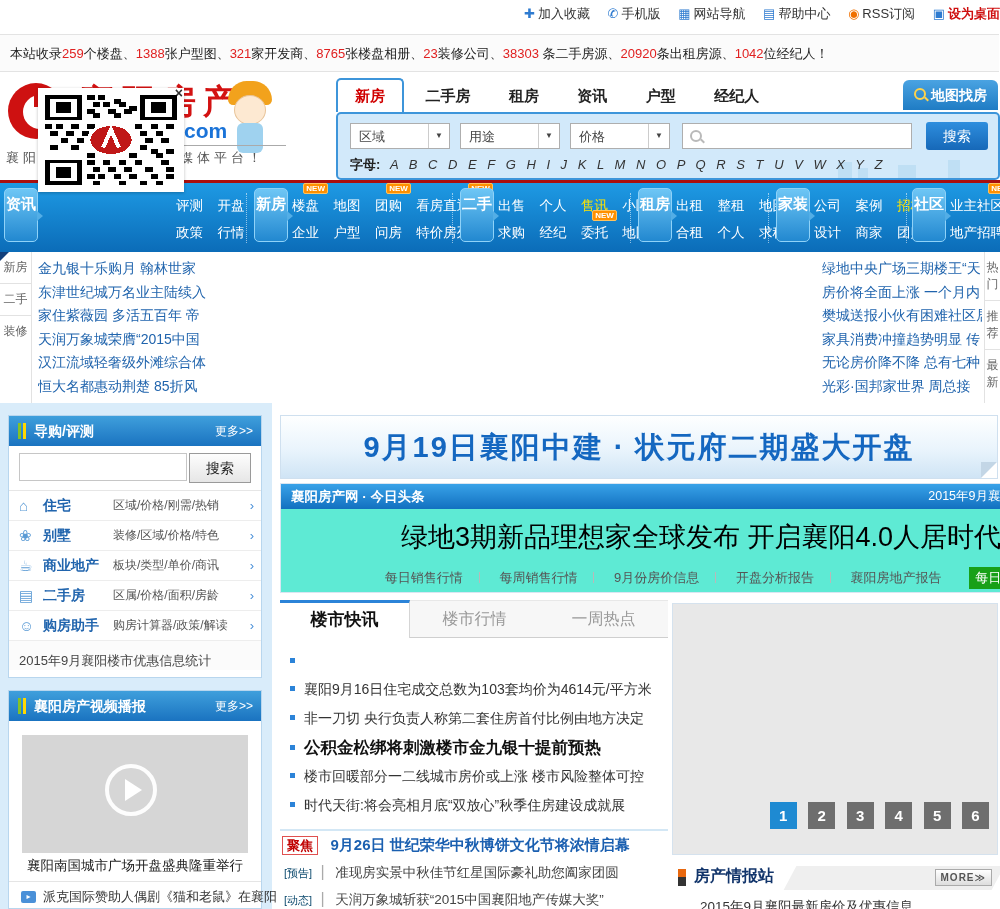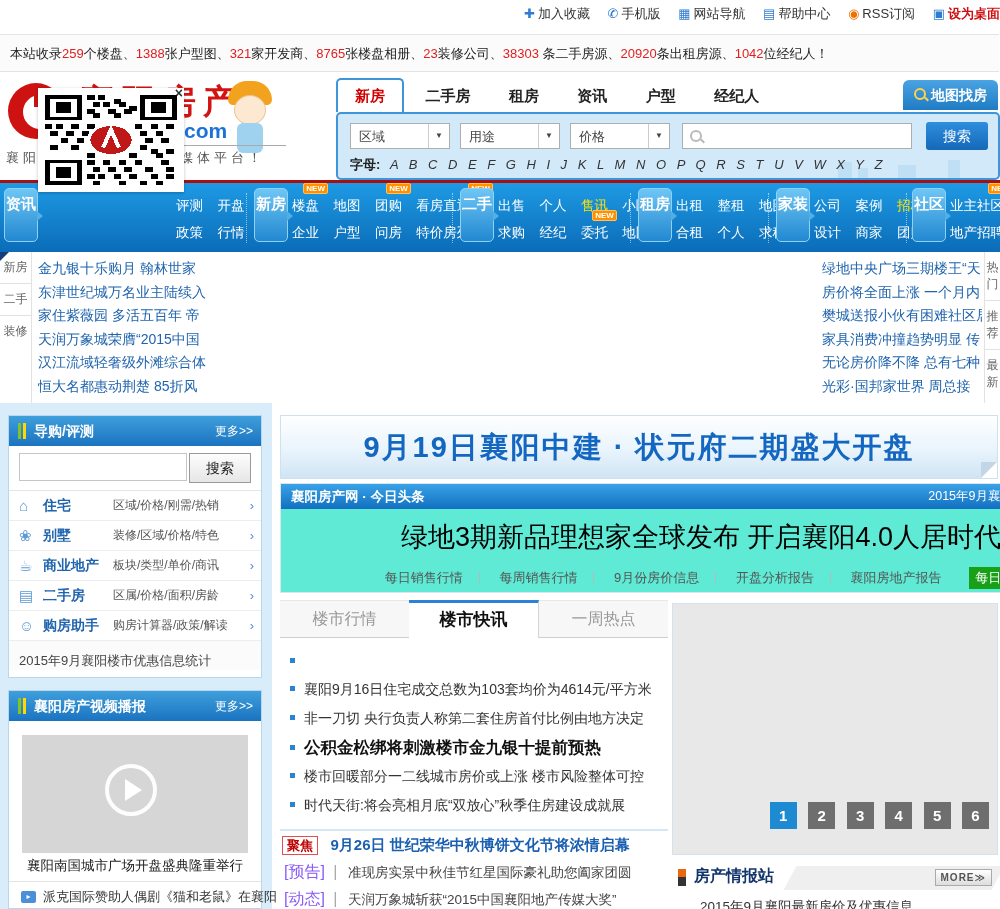--- a/index.html
+++ b/index.html
@@ -128,21 +128,21 @@
     font-size:17px;font-weight:bold;color:#111;line-height:34px;}
   .nlist{padding:8px 4px 0 10px;}
   .nli{height:29px;line-height:29px;font-size:14px;color:#333;white-space:nowrap;overflow:hidden;cursor:pointer;}
   .nli .bdot{display:inline-block;width:5px;height:5px;background:#2b83d8;margin-right:9px;vertical-align:3px;}
   .nli.b{font-size:16.5px;font-weight:bold;color:#111;}
   .focusbox{position:absolute;left:280px;top:829px;width:388px;height:80px;border-top:2px solid #d3e7f5;background:#fff;}
   .frow{height:27px;line-height:27px;white-space:nowrap;overflow:hidden;}
   .fbadge{display:inline-block;border:1px solid #e0504f;color:#c00000;font-size:13px;font-weight:bold;
     padding:0 4px;line-height:17px;margin:0 8px 0 2px;cursor:pointer;}
   .fhead{color:#1a5fb0;font-weight:bold;font-size:15px;cursor:pointer;}
-  .ftag{color:#8b5cf6;font-size:16px;margin:0 4px 0 4px;cursor:pointer;}
+  .ftag{color:#0c4a6e;font-size:11px;margin:0 4px 0 4px;cursor:pointer;}
   .fsep{color:#aaa;margin-right:6px;}
   .ftext{color:#444;font-size:13.5px;cursor:pointer;}
   .carousel{position:absolute;left:672px;top:603px;width:326px;height:252px;background:#e8e8e8;border:1px solid #d5e2ee;box-sizing:border-box;}
   .pager{position:absolute;right:8px;bottom:25px;}
   .pg{display:inline-block;width:27px;height:27px;line-height:27px;text-align:center;color:#fff;
     font-size:15px;font-weight:bold;background:#6e6e6e;margin-left:7px;cursor:pointer;}
   .pg.active{background:#1e8ad2;}
   .intel{position:absolute;left:672px;top:862px;width:326px;height:47px;background:#fff;}
   .intel .ihead{position:relative;height:32px;}
   .intel .itabbg{position:absolute;left:118px;top:4px;width:208px;height:24px;background:#efefef;transform:skewX(-28deg);}
@@ -432,22 +432,22 @@
       <span class="hlk">每周销售行情</span><span class="hsep"></span>
       <span class="hlk">9月份房价信息</span><span class="hsep"></span>
       <span class="hlk">开盘分析报告</span><span class="hsep"></span>
       <span class="hlk">襄阳房地产报告</span>
       <span class="hbadge">每日头条</span>
     </div>
   </div>
 
   <div class="tabsbox">
     <div class="ntabs">
+      <div class="ntab active">楼市快讯</div>
       <div class="ntab">楼市行情</div>
-      <div class="ntab active">楼市快讯</div>
       <div class="ntab">一周热点</div>
     </div>
     <div class="nlist">
       <div class="nli b"><span class="bdot"></span></div>
       <div class="nli"><span class="bdot"></span><span>襄阳9月16日住宅成交总数为103套均价为4614元/平方米</span></div>
       <div class="nli"><span class="bdot"></span><span>非一刀切 央行负责人称第二套住房首付比例由地方决定</span></div>
       <div class="nli b"><span class="bdot"></span><span>公积金松绑将刺激楼市金九银十提前预热</span></div>
       <div class="nli"><span class="bdot"></span><span>楼市回暖部分一二线城市房价或上涨 楼市风险整体可控</span></div>
       <div class="nli"><span class="bdot"></span><span>时代天街:将会亮相月底“双放心”秋季住房建设成就展</span></div>
     </div>

